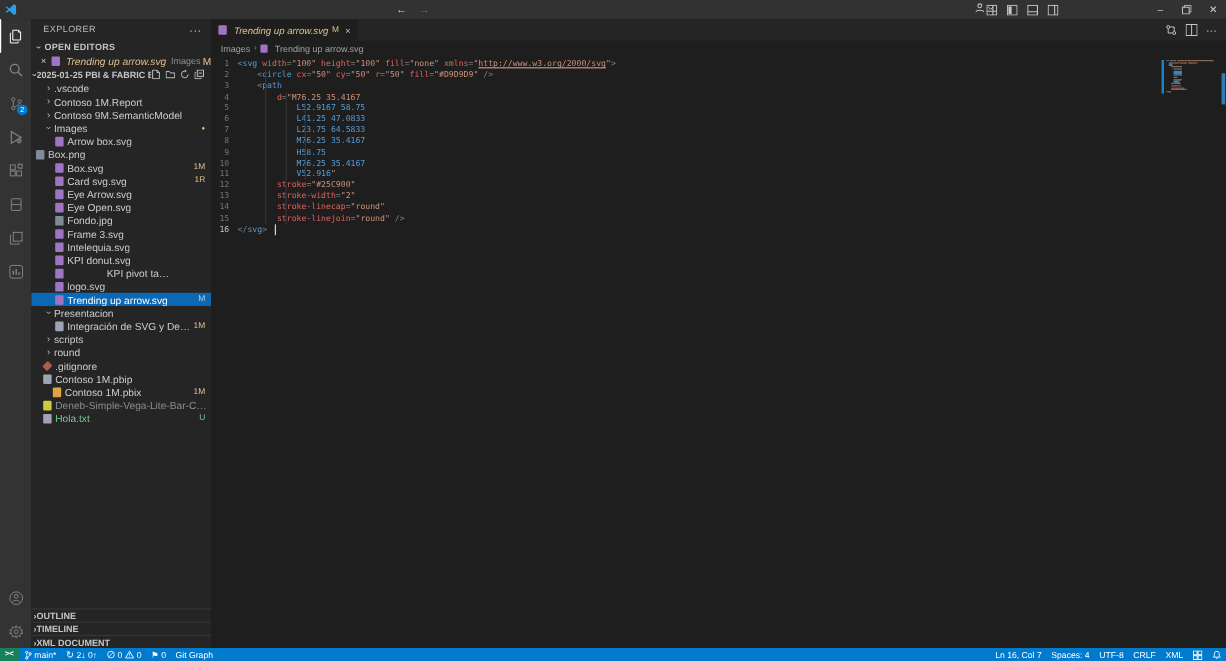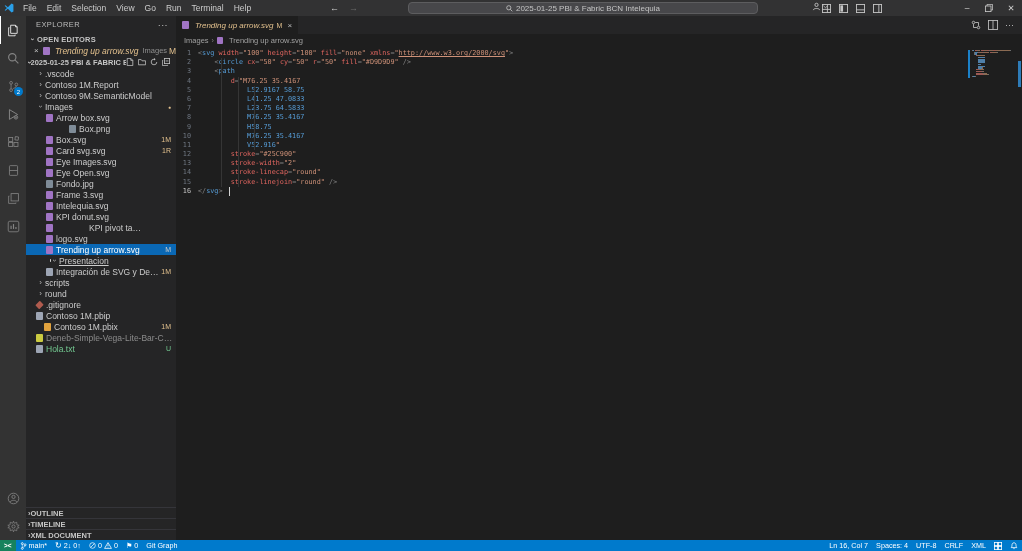--- a/index.html
+++ b/index.html
@@ -106,42 +106,23 @@
 <body>
 
 <div class="app">
 
   <div class="titlebar">
     <span class="tb-logo">
       <svg class="ic" width="10" height="10" viewBox="0 0 14 14">
           <path d="M10.6 0.8 L5.4 5.8 L2.2 3.3 L0.9 4 L4.1 7 L0.9 10 L2.2 10.7 L5.4 8.2 L10.6 13.2 L13.2 11.9 V2.1 Z" fill="#2a9fe8"></path>
         </svg>
     </span>
-    <div class="menus" id="menus">
-        <span>File</span>
-        <span>Edit</span>
-        <span>Selection</span>
-        <span>View</span>
-        <span>Go</span>
-        <span>Run</span>
-        <span>Terminal</span>
-        <span>Help</span>
-      </div>
     <div class="nav-arrows">
       <span>←</span>
       <span class="fwd">→</span>
-    </div>
-    <div class="searchbox">
-      <span>
-        <svg class="ic" width="7" height="7" viewBox="0 0 10 10">
-            <circle cx="4" cy="4" r="3" fill="none" stroke="#c4c4c4" stroke-width="1.2"></circle>
-            <line x1="6.2" y1="6.2" x2="9" y2="9" stroke="#c4c4c4" stroke-width="1.2"></line>
-          </svg>
-      </span>
-      <span>2025-01-25 PBI &amp; Fabric BCN Intelequia</span>
     </div>
     <div class="profile-chip">
       <svg class="ic" width="9" height="9" viewBox="0 0 10 10">
           <circle cx="5" cy="3.2" r="1.8" fill="none" stroke="#c4c4c4"></circle>
           <path d="M1.5 9 C1.5 6.6 8.5 6.6 8.5 9" fill="none" stroke="#c4c4c4"></path>
         </svg>
       <svg class="ic" width="5" height="4" viewBox="0 0 6 4">
           <path d="M0.5 0.5 L3 3 L5.5 0.5" fill="none" stroke="#c4c4c4"></path>
         </svg>
     </div>
@@ -326,40 +307,40 @@
             <span class="chev open">›</span>
             <span class="lbl">Images</span>
             <span class="flex"></span>
             <span class="badge tan" style="font-size: 5px; color: rgb(226, 192, 141);">●</span>
           </div>
           <div class="srow" style="padding-left: 20px;">
             <span class="fi svg"></span>
             <span class="lbl">Arrow box.svg</span>
             <span class="flex"></span>
           </div>
-          <div class="srow" style="padding-left: 16px; margin-left: 27px;">
+          <div class="srow" style="padding-left: 4px;">
             <span class="fi img"></span>
             <span class="lbl">Box.png</span>
             <span class="flex"></span>
           </div>
           <div class="srow" style="padding-left: 20px;">
             <span class="fi svg"></span>
             <span class="lbl">Box.svg</span>
             <span class="flex"></span>
             <span class="badge tan">1M</span>
           </div>
           <div class="srow" style="padding-left: 20px;">
             <span class="fi svg"></span>
             <span class="lbl">Card svg.svg</span>
             <span class="flex"></span>
             <span class="badge tan">1R</span>
           </div>
           <div class="srow" style="padding-left: 20px;">
             <span class="fi svg"></span>
-            <span class="lbl">Eye Images.svg</span>
+            <span class="lbl">Eye Arrow.svg</span>
             <span class="flex"></span>
           </div>
           <div class="srow" style="padding-left: 20px;">
             <span class="fi svg"></span>
             <span class="lbl">Eye Open.svg</span>
             <span class="flex"></span>
           </div>
           <div class="srow" style="padding-left: 20px;">
             <span class="fi img"></span>
             <span class="lbl">Fondo.jpg</span>
@@ -389,21 +370,21 @@
             <span class="fi svg"></span>
             <span class="lbl">logo.svg</span>
             <span class="flex"></span>
           </div>
           <div class="srow sel" style="padding-left: 20px;">
             <span class="fi svg"></span>
             <span class="lbl">Trending up arrow.svg</span>
             <span class="flex"></span>
             <span class="badge ">M</span>
           </div>
-          <div class="srow" style="padding-left: 24px; text-decoration: underline;">
+          <div class="srow" style="padding-left: 10px;">
             <span class="chev open">›</span>
             <span class="lbl">Presentacion</span>
             <span class="flex"></span>
           </div>
           <div class="srow" style="padding-left: 20px;">
             <span class="fi doc"></span>
             <span class="lbl">Integración de SVG y Deneb en Power...</span>
             <span class="flex"></span>
             <span class="badge tan">1M</span>
           </div>

